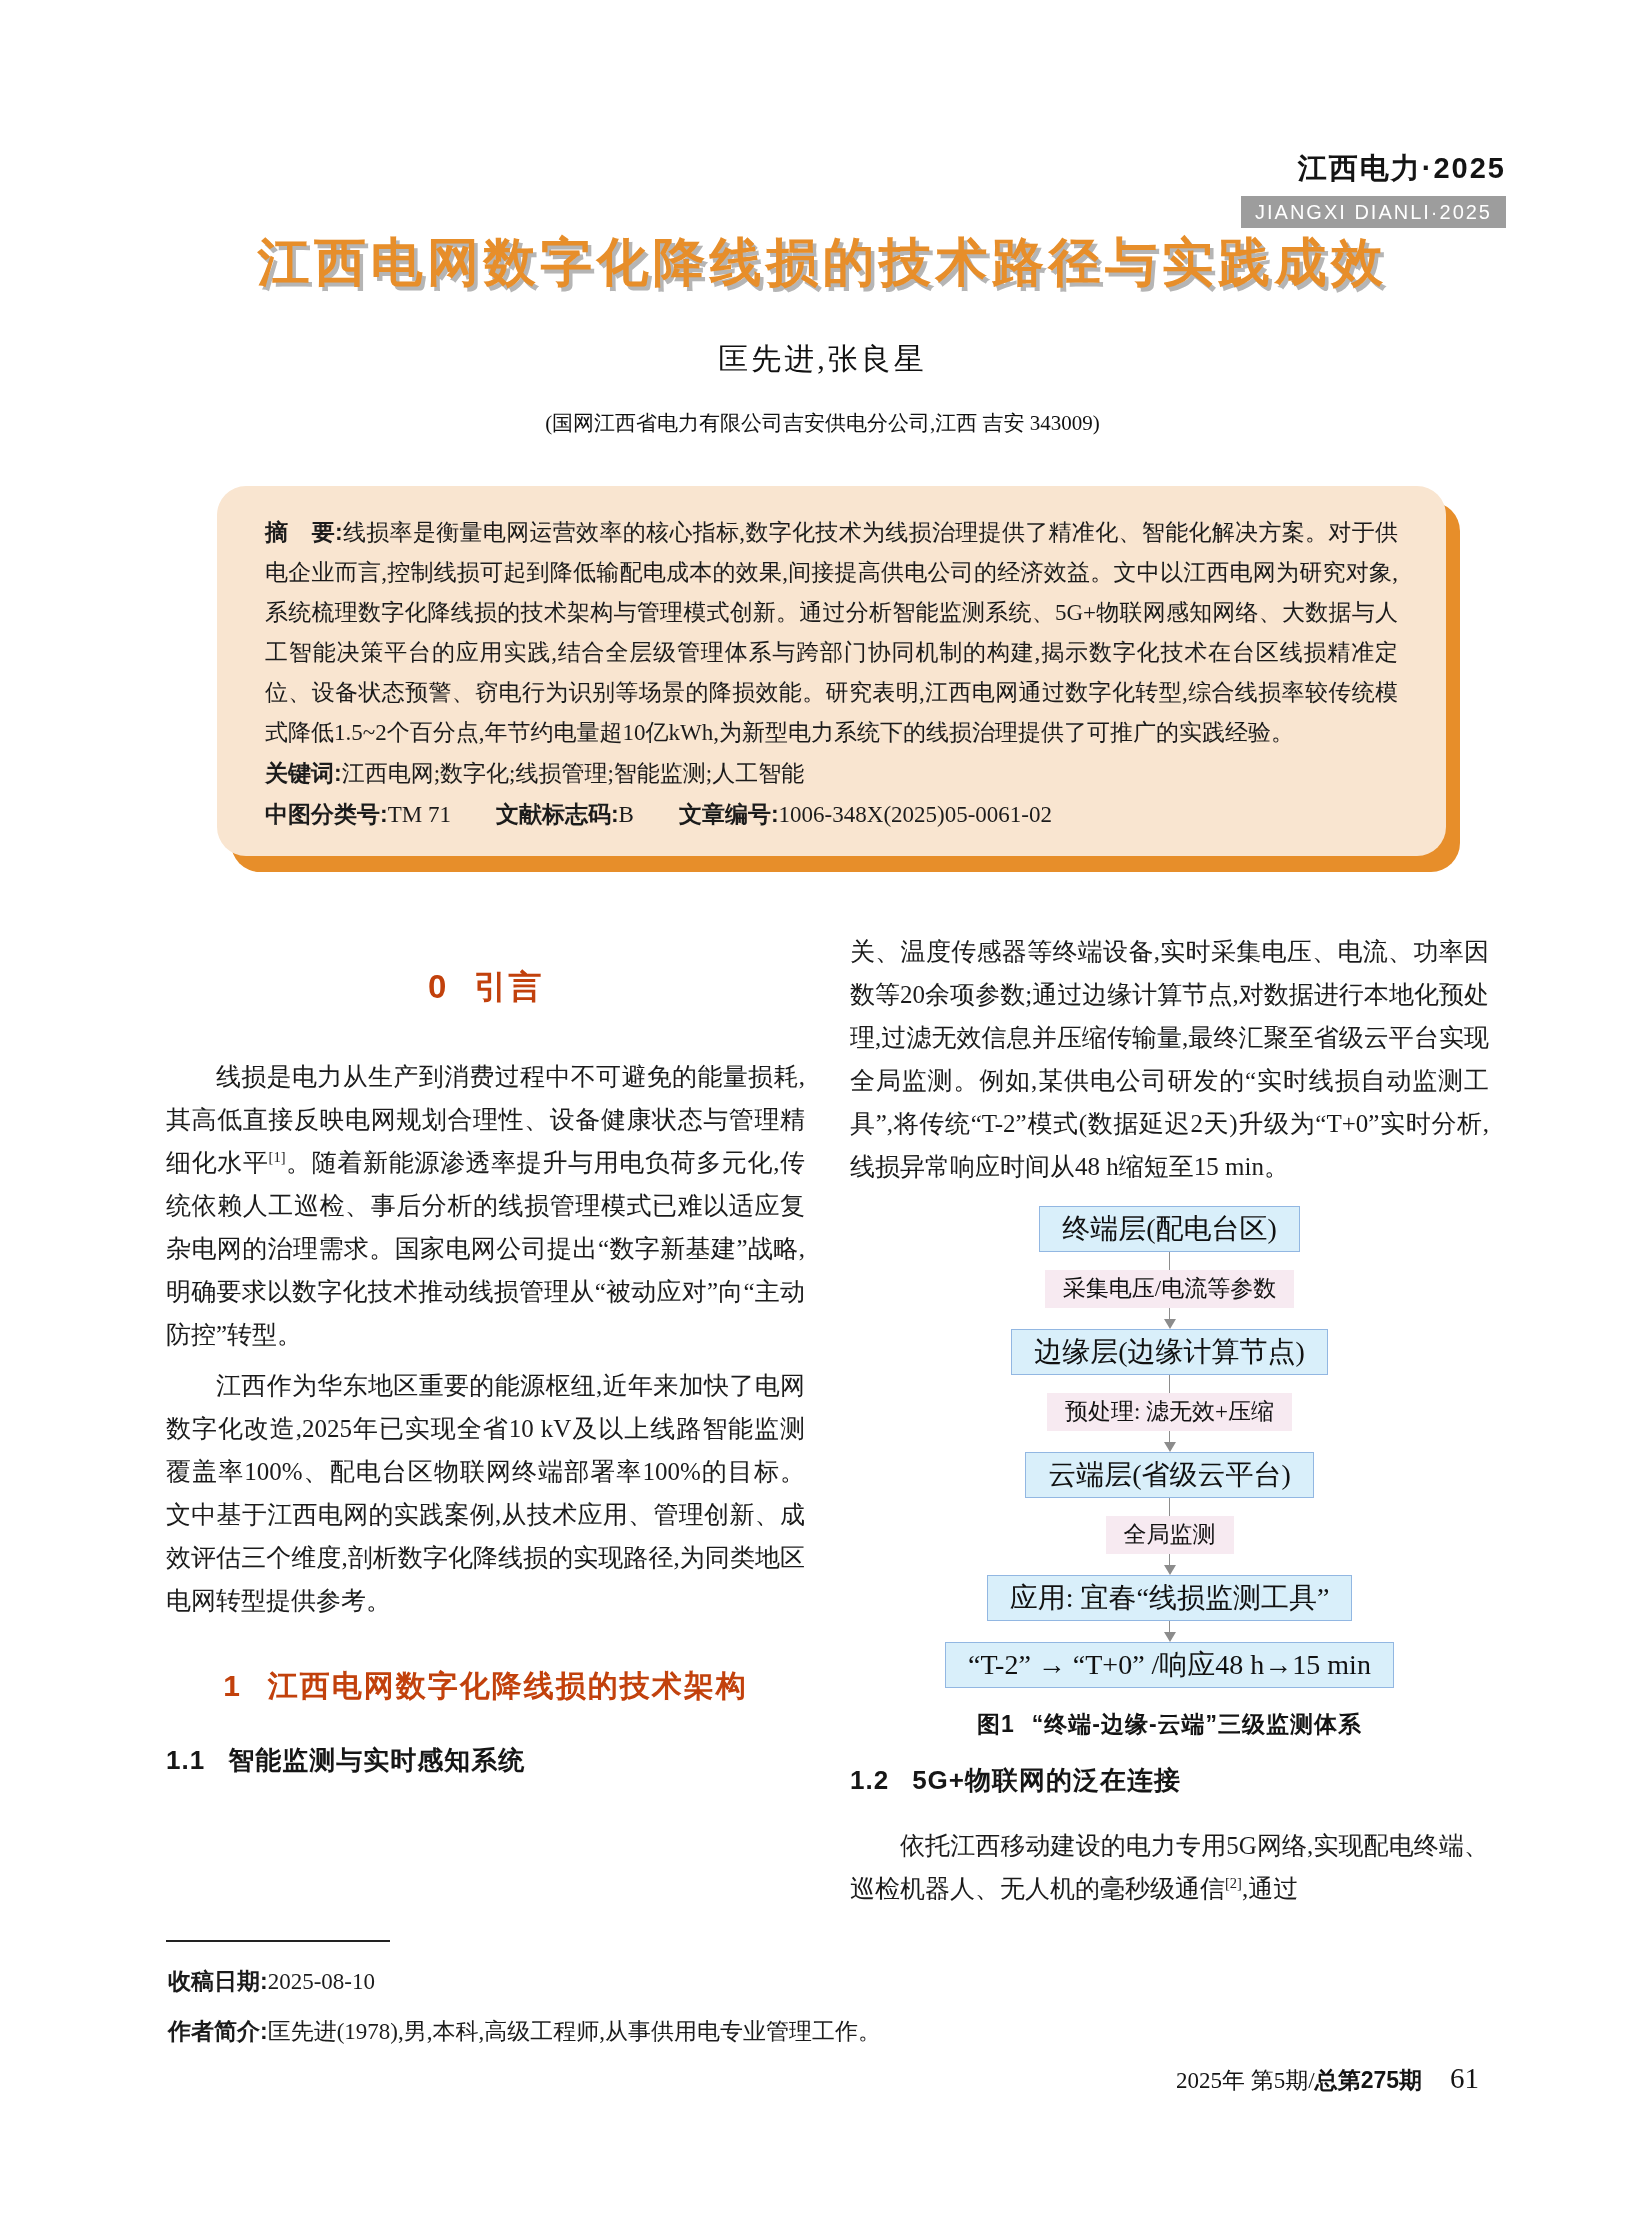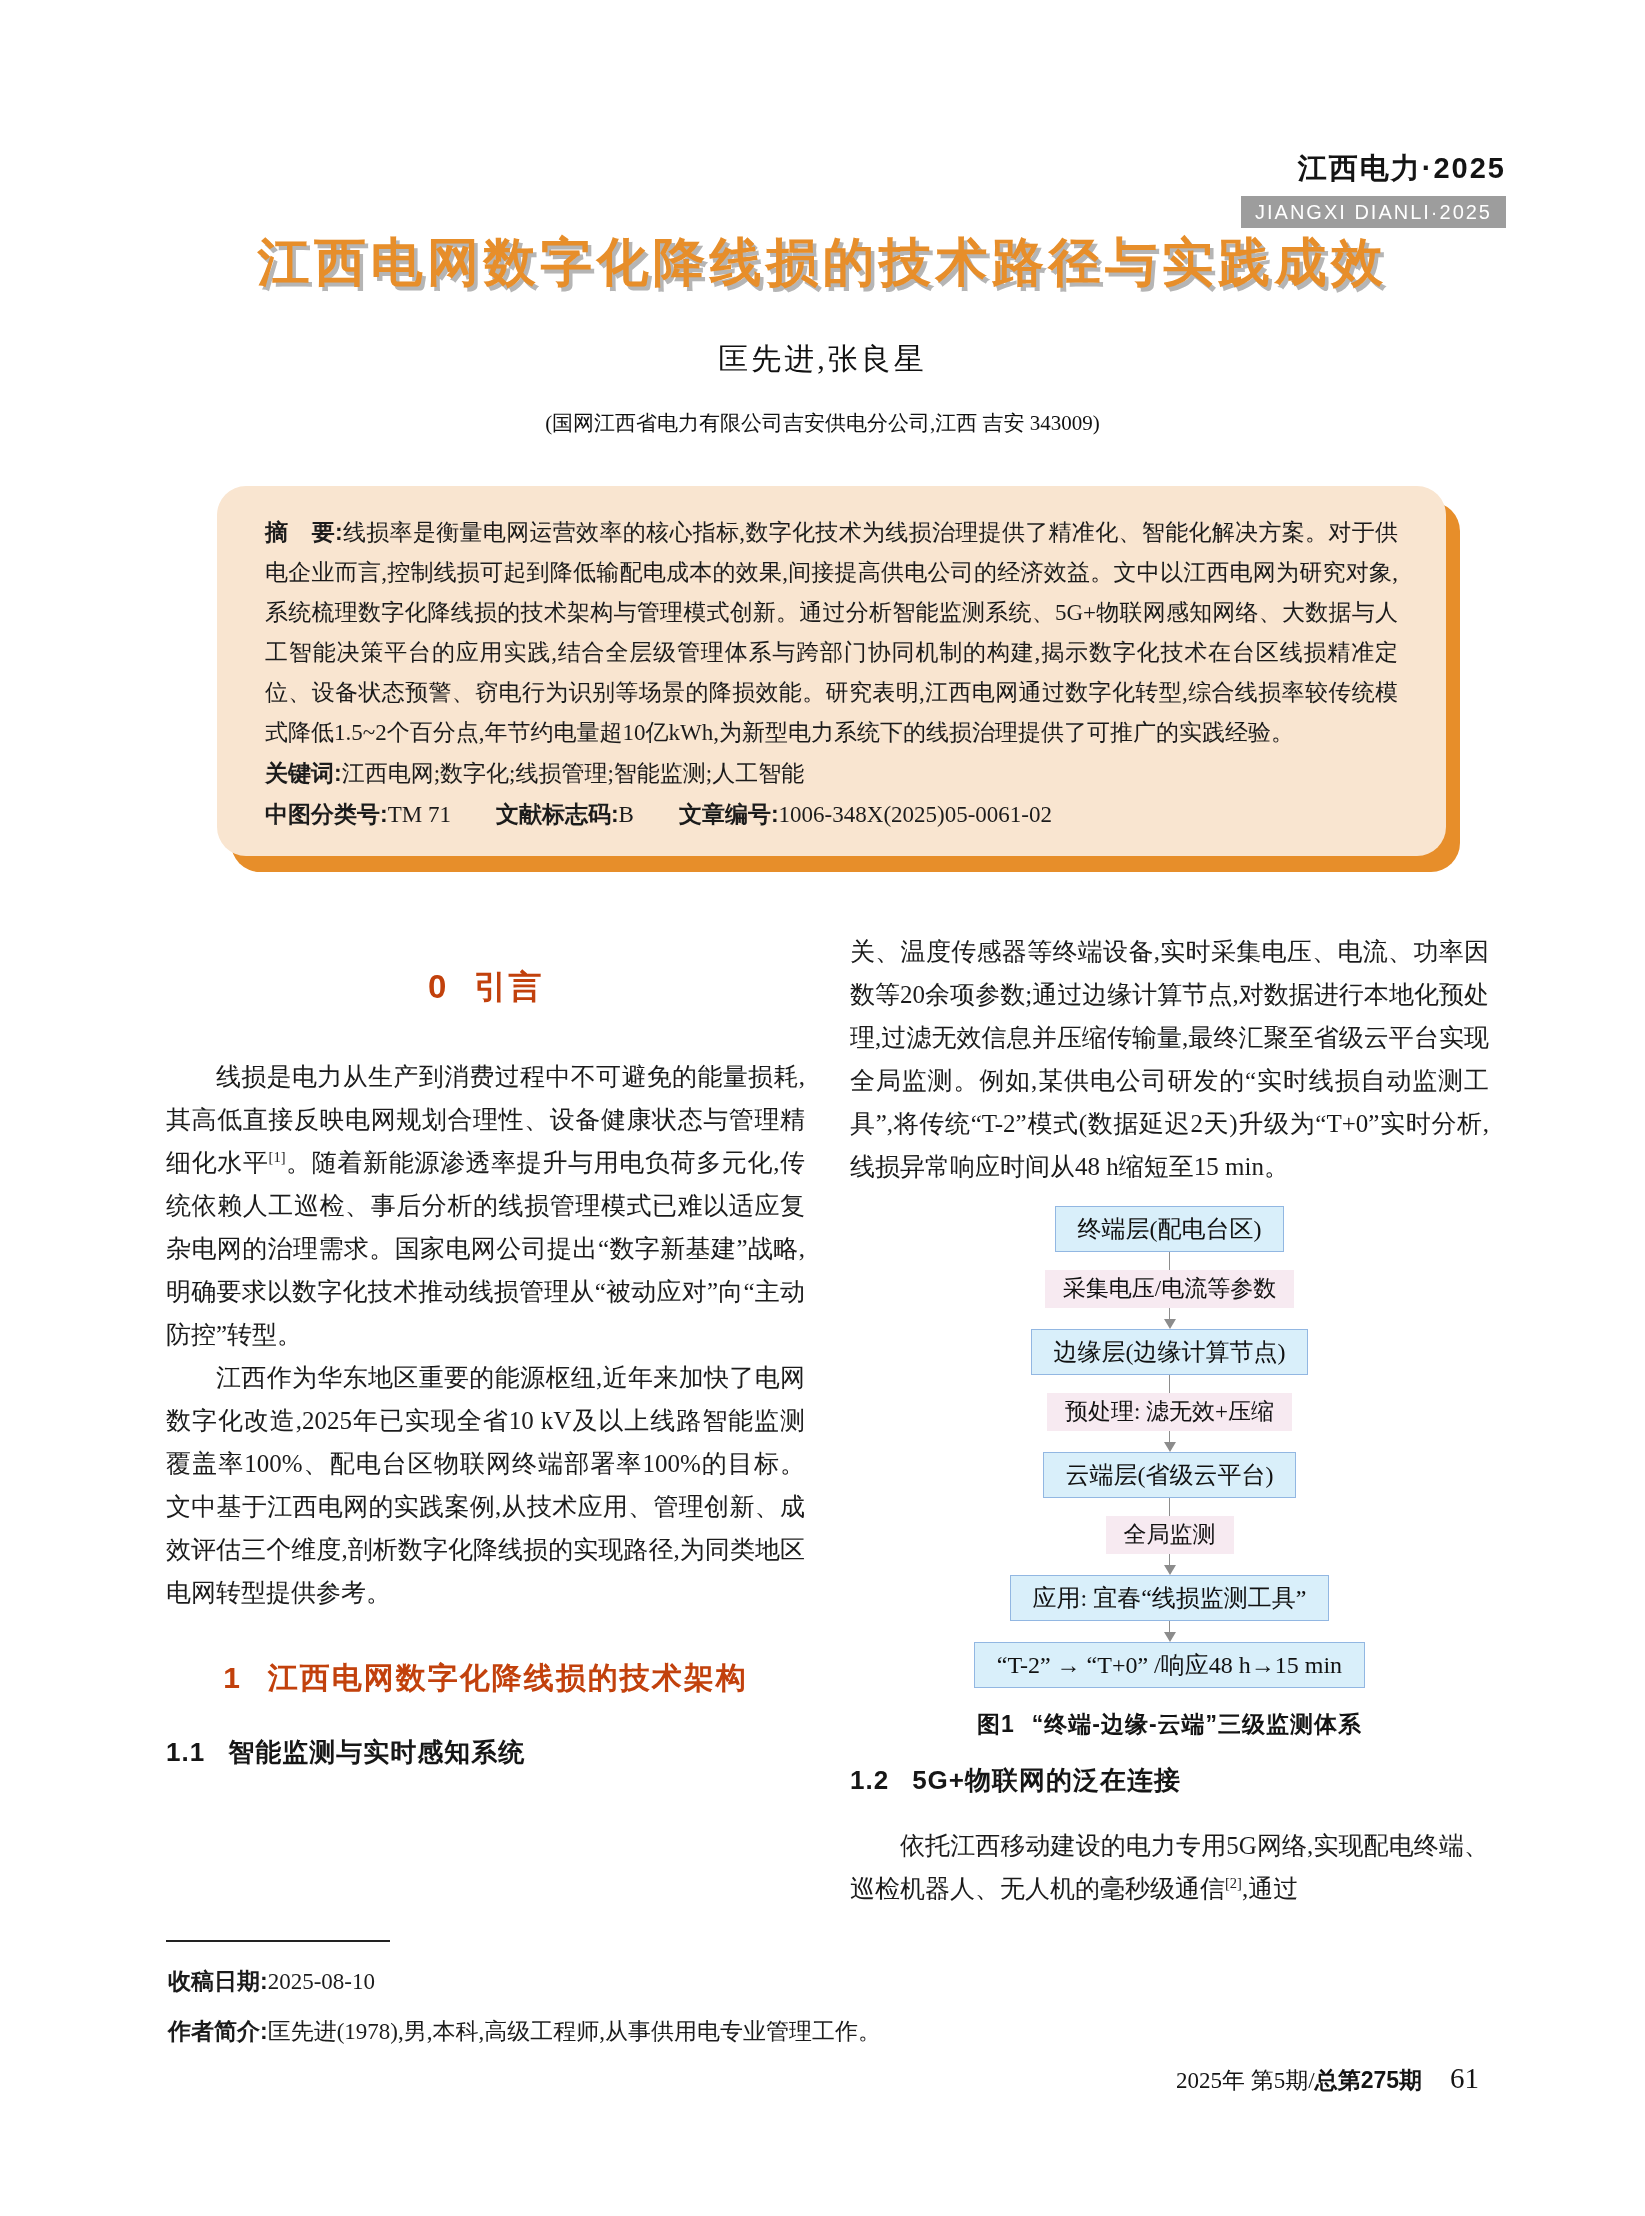--- a/index.html
+++ b/index.html
@@ -33,37 +33,37 @@
   .lbl{font-family:"Liberation Sans","DejaVu Sans",sans-serif;font-weight:bold;}
   .meta .grp{margin-right:45px;}
   .meta .grp:last-child{margin-right:0;}
 
   
   .col{position:absolute;top:930px;width:639px;}
   .col-left{left:166px;}
   .col-right{left:850px;}
   .body{margin:0;font-size:25px;line-height:43px;text-align:justify;}
   .indent{text-indent:2em;}
-  .body + .body{margin-top:0;}
+  .body + .body{margin-top:8px;}
   sup{font-size:0.58em;vertical-align:super;line-height:0;}
 
   .h2{margin:35px 0 45px 0;font-family:"Liberation Sans","DejaVu Sans",sans-serif;
       font-weight:bold;color:#c2410c;text-align:center;}
   .h2 .hnum{margin-right:26px;}
   .h2-intro{font-size:33px;letter-spacing:1.5px;}
   .h2-arch{margin:44px 0 36px 0;font-size:30px;letter-spacing:2px;}
   .h3{margin:0 0 29px 0;font-family:"Liberation Sans","DejaVu Sans",sans-serif;
       font-weight:bold;color:#161616;font-size:26px;letter-spacing:1px;}
   .h3 .hnum{margin-right:23px;}
   .h3-12{margin:23px 0 26px 0;}
 
   
   .flow{margin:18px 0 0 0;width:100%;display:flex;flex-direction:column;align-items:center;}
   .fnode{box-sizing:border-box;text-align:center;white-space:nowrap;
-         font-size:24px;line-height:28px;padding:8px 22px;color:#111;}
+         font-size:28px;line-height:28px;padding:8px 22px;color:#111;}
   .fnode.layer{background:#d9effa;border:1.5px solid #92b7e2;}
   .fnode.action{background:#f7eaf1;font-size:23px;padding:5px 18px;}
   .fconn{display:flex;flex-direction:column;align-items:center;}
   .fconn .bar{width:1.5px;height:18px;background:#8c8c8c;}
   .fconn.arrow .bar{height:11px;}
   .fconn.arrow .tip{width:0;height:0;border-left:6.5px solid transparent;
                     border-right:6.5px solid transparent;border-top:10.6px solid #8c8c8c;}
   .fig-caption{margin-top:21px;text-align:center;width:100%;
                font-family:"Liberation Sans","DejaVu Sans",sans-serif;font-weight:bold;
                font-size:23px;letter-spacing:1px;color:#141414;}

